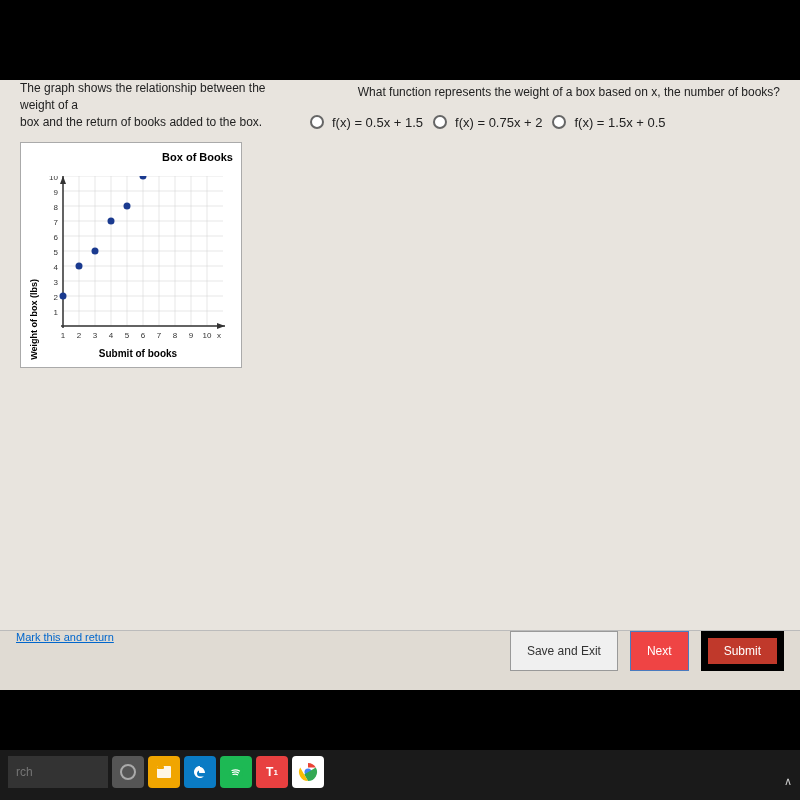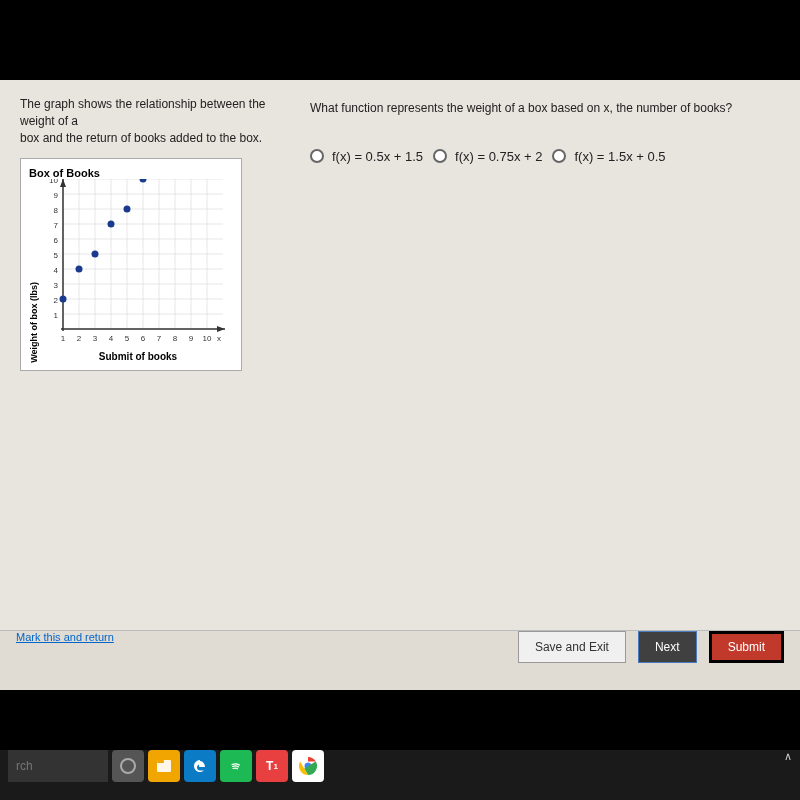--- a/index.html
+++ b/index.html
@@ -16,21 +16,21 @@
       top: 80px;
       left: 0;
       right: 0;
       bottom: 110px;
       background: #d6d0c8;
     }
 
     .content-area {
       background: #e8e4de;
       margin: 0;
-      padding: 16px 20px;
+      padding: 0 20px;
       min-height: calc(100% - 60px);
     }
 
     .question-container {
       display: flex;
       gap: 30px;
     }
 
     .left-panel {
       flex: 0 0 260px;
@@ -49,24 +49,24 @@
     }
 
     .graph-container {
       background: #fff;
       border: 1px solid #aaa;
       padding: 8px;
       display: inline-block;
     }
 
     .graph-title {
-      text-align: left;
+      text-align: right;
       font-size: 11px;
       font-weight: bold;
-      margin-bottom: 0;
+      margin-bottom: 13px;
     }
 
     .graph-inner {
       display: flex;
       align-items: flex-end;
     }
 
     .y-axis-label {
       font-size: 9px;
       writing-mode: vertical-rl;
@@ -84,21 +84,22 @@
       text-align: center;
       font-size: 10px;
       font-weight: bold;
       margin-top: 2px;
     }
 
     .answer-question-text {
       font-size: 12px;
       color: #222;
       line-height: 1.4;
-      margin-bottom: 32px;
+      margin-bottom: 14px;
+      text-align: right;
     }
 
     .options-list {
       list-style: none;
       display: flex;
       flex-direction: row;
       gap: 10px;
     }
 
     .option-item {
@@ -152,47 +153,47 @@
     .btn-save {
       background: #f0f0f0;
       border: 1px solid #999;
       padding: 6px 16px;
       font-size: 12px;
       cursor: pointer;
       color: #333;
     }
 
     .btn-next {
-      background: #404040;
+      background: #ef4444;
       border: 1px solid #4a7bbf;
       padding: 6px 16px;
       font-size: 12px;
       cursor: pointer;
       color: #fff;
     }
 
     .btn-submit {
       background: #c0392b;
-      border: 3px solid #000000;
+      border: 7px solid #000000;
       padding: 6px 16px;
       font-size: 12px;
       cursor: pointer;
       color: #fff;
     }
 
     .taskbar {
       position: absolute;
       bottom: 0;
       left: 0;
       right: 0;
       height: 50px;
       background: #1a1a1a;
       display: flex;
-      align-items: flex-start;
-      padding: 0 8px;
+      align-items: flex-end;
+      padding: 12px 8px;
       gap: 4px;
     }
 
     .taskbar-search {
       background: #333;
       border: none;
       color: #fff;
       padding: 4px 8px;
       font-size: 12px;
       width: 100px;

